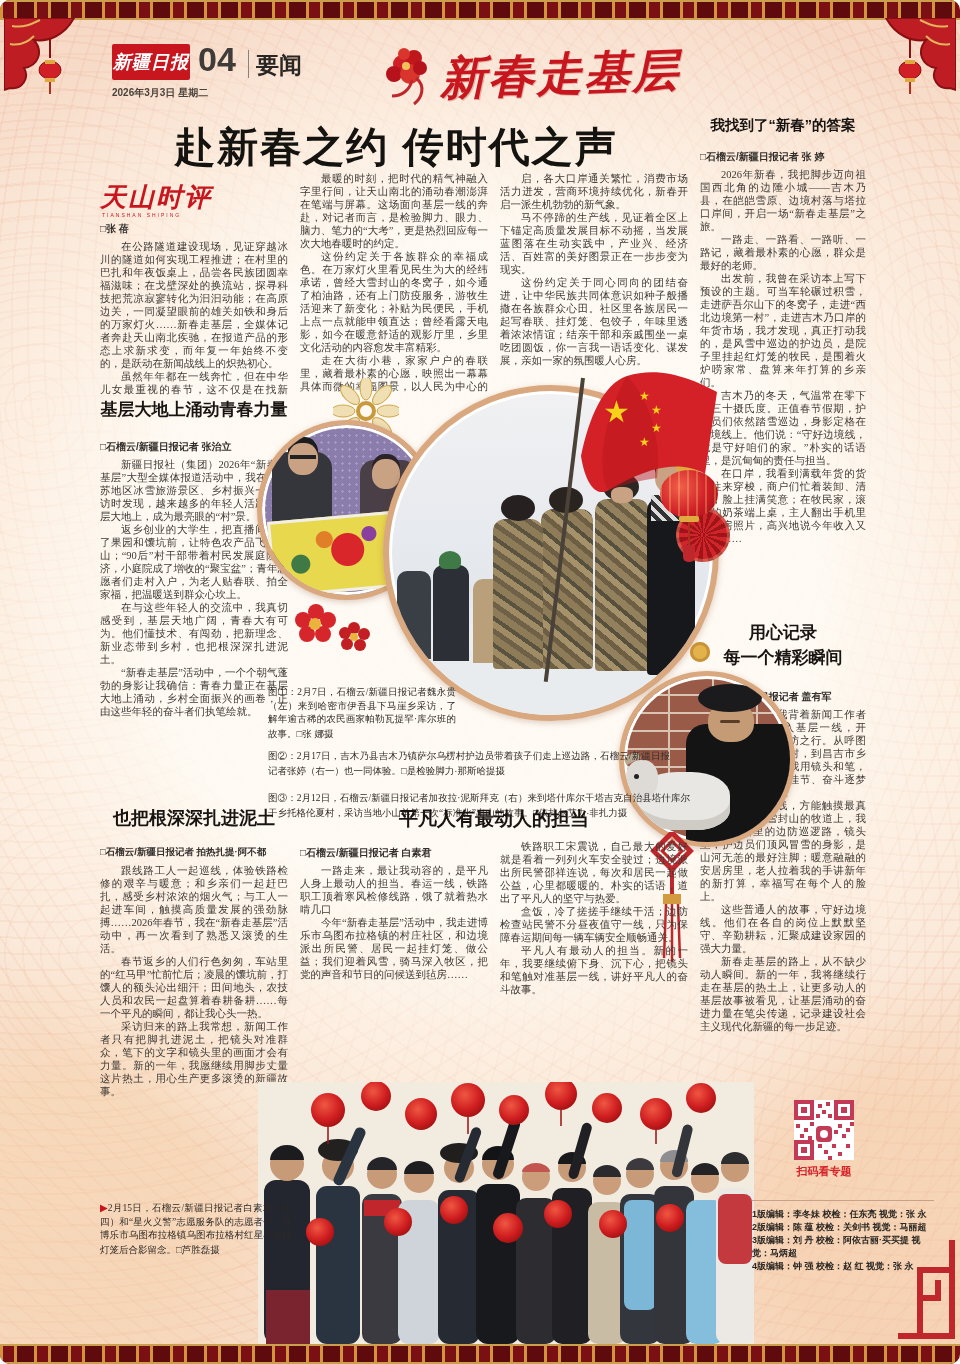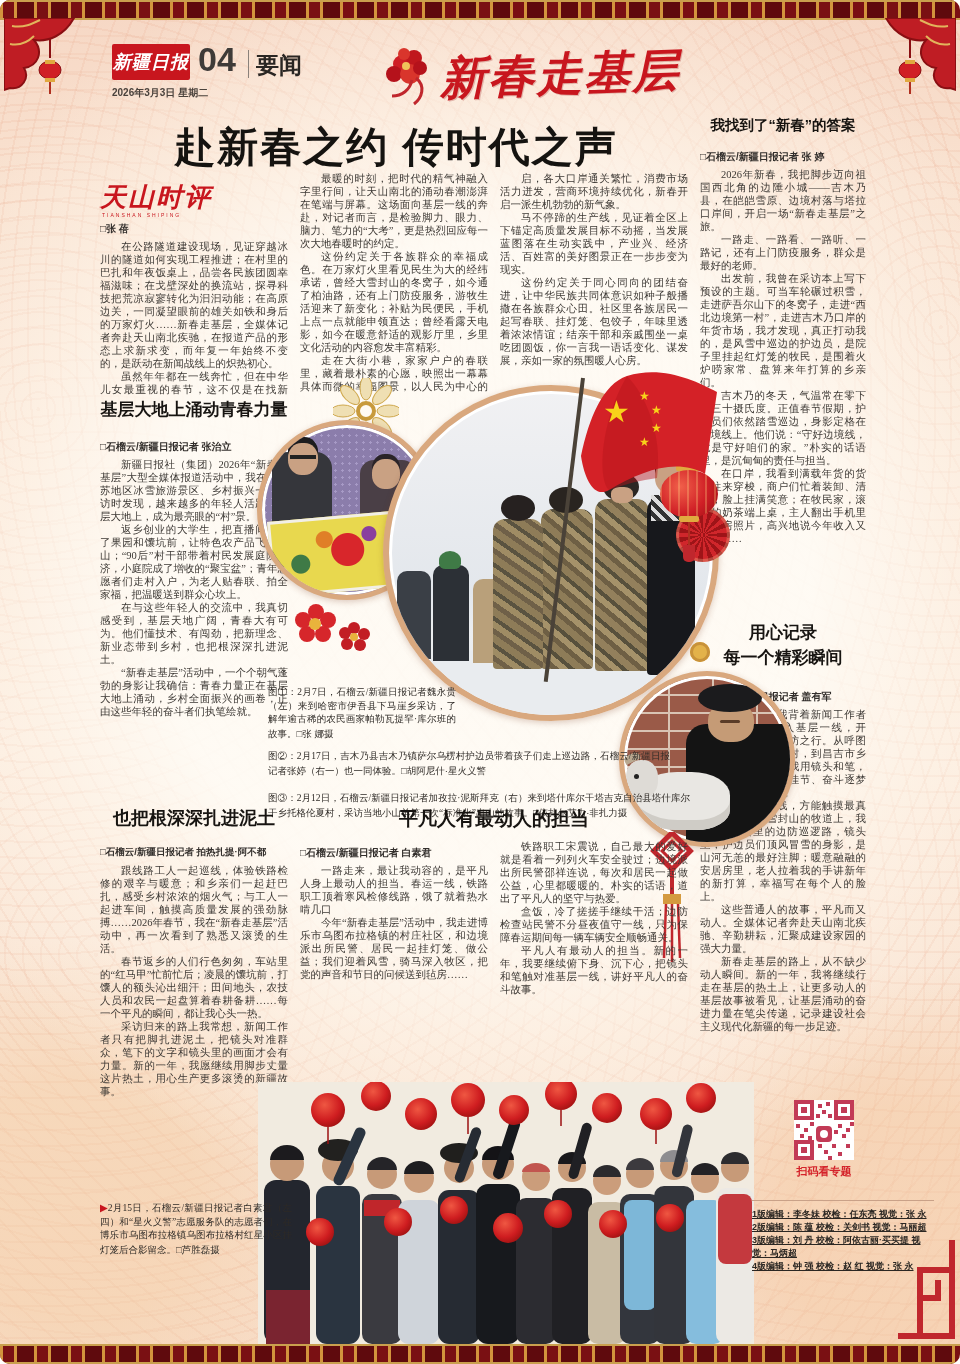--- a/index.html
+++ b/index.html
@@ -64,21 +64,21 @@
   .lant-capb{left:679px;top:516px;width:20px;height:6px;background:#e0a93f;border-radius:2px;}
   .lant-tl{left:688px;top:522px;width:2px;height:24px;background:#b03020;}
   .lant-ts{left:683px;top:545px;width:12px;height:17px;background:#c0272d;border-radius:0 0 5px 5px;}
   .fan{left:676px;top:508px;width:54px;height:54px;border-radius:50%;
     background:repeating-conic-gradient(#d0262b 0 12deg,#9e1418 12deg 24deg);box-shadow:inset 0 0 0 3px rgba(255,230,170,.25);}
   .coin{left:690px;top:642px;width:20px;height:20px;border-radius:50%;background:#e3b24a;box-shadow:inset 0 0 0 3px #c8923a;}
   .qr-label{left:780px;top:1164px;width:88px;text-align:center;color:#d4232a;
     font-family:"Liberation Sans",sans-serif;font-weight:bold;font-size:11px;}
   .credits-rule{left:752px;top:1200px;width:182px;height:1px;background:#c9a188;}
   .credits{left:752px;top:1208px;width:184px;font-family:"Liberation Sans",sans-serif;
-    font-size:9px;font-weight:bold;color:#2b2723;line-height:13px;text-decoration:underline;}
+    font-size:9px;font-weight:bold;color:#2b2723;line-height:13px;}
   .credits p{margin:0;text-indent:0;}
   .photo-bottom{left:258px;top:1082px;width:496px;height:262px;overflow:hidden;}
 </style>
 </head>
 <body>
 
 <div class="page">
 
   <div class="abs bar bar-top"></div>
   <div class="abs bar bar-bottom"></div>
@@ -149,35 +149,35 @@
       <p>新疆日报社（集团）2026年“新春走基层”大型全媒体报道活动中，我在阿克苏地区冰雪旅游景区、乡村振兴一线采访时发现，越来越多的年轻人活跃在基层大地上，成为最亮眼的“村”景。</p>
       <p>返乡创业的大学生，把直播间搬到了果园和馕坑前，让特色农产品飞出天山；“90后”村干部带着村民发展庭院经济，小庭院成了增收的“聚宝盆”；青年志愿者们走村入户，为老人贴春联、拍全家福，把温暖送到群众心坎上。</p>
       <p>在与这些年轻人的交流中，我真切感受到，基层天地广阔，青春大有可为。他们懂技术、有闯劲，把新理念、新业态带到乡村，也把根深深扎进泥土。</p>
       <p>“新春走基层”活动中，一个个朝气蓬勃的身影让我确信：青春力量正在基层大地上涌动，乡村全面振兴的画卷，正由这些年轻的奋斗者们执笔绘就。</p>
     </div>
 
   <div class="abs atitle" style="left:700px;top:116px;width:166px;font-size:14.5px;">我找到了“新春”的答案</div>
   <div class="abs byline" style="left:700px;top:150px;">□石榴云/新疆日报记者 张 婷</div>
   <div class="abs bodytext" style="left:700px;top:168px;width:166px;height:420px;">
       <p>2026年新春，我把脚步迈向祖国西北角的边陲小城——吉木乃县，在皑皑雪原、边境村落与塔拉口岸间，开启一场“新春走基层”之旅。</p>
-      <p>一路走、一路看、一路听、一路记，还有上门防疫服务，群众是最好的老师。</p>
+      <p>一路走、一路看、一路听、一路记，藏着最朴素的心愿，群众是最好的老师。</p>
       <p>出发前，我曾在采访本上写下预设的主题。可当车轮碾过积雪，走进萨吾尔山下的冬窝子，走进“西北边境第一村”，走进吉木乃口岸的年货市场，我才发现，真正打动我的，是风雪中巡边的护边员，是院子里挂起红灯笼的牧民，是围着火炉唠家常、盘算来年打算的乡亲们。</p>
       <p>吉木乃的冬天，气温常在零下二三十摄氏度。正值春节假期，护边员们依然踏雪巡边，身影定格在边境线上。他们说：“守好边境线，就是守好咱们的家。”朴实的话语里，是沉甸甸的责任与担当。</p>
       <p>在口岸，我看到满载年货的货车往来穿梭，商户们忙着装卸、清点，脸上挂满笑意；在牧民家，滚烫的奶茶端上桌，主人翻出手机里的新房照片，高兴地说今年收入又涨了……</p>
     </div>
 
   <div class="abs atitle" style="left:700px;top:620px;width:166px;font-size:17px;line-height:25px;">
     <div>用心记录</div>
     <div>每一个精彩瞬间</div>
   </div>
   <div class="abs byline" style="left:700px;top:690px;">□石榴云/新疆日报记者 盖有军</div>
   <div class="abs bodytext" style="left:700px;top:708px;width:166px;height:390px;">
       <p>新春启序，我背着新闻工作者的行囊出发，深入基层一线，开启“新春走基层”采访之行。从呼图壁天山深处的牧业村，到昌吉市乡村振兴示范基地，我用镜头和笔，记录各族群众欢度佳节、奋斗逐梦的一个个精彩瞬间。</p>
       <p>唯有深入一线，方能触摸最真实的基层。大雪封山的牧道上，我走过34.5公里的边防巡逻路，镜头里，护边员们顶风冒雪的身影，是山河无恙的最好注脚；暖意融融的安居房里，老人拉着我的手讲新年的新打算，幸福写在每个人的脸上。</p>
-      <p>这些普通人的故事，平凡而又动人。全媒体记者奔赴天山南北疾驰、辛勤耕耘，汇聚成建设家园的强大力量。</p>
+      <p>这些普通人的故事，守好边境线。他们在各自的岗位上默默坚守、辛勤耕耘，汇聚成建设家园的强大力量。</p>
       <p>新春走基层的路上，从不缺少动人瞬间。新的一年，我将继续行走在基层的热土上，让更多动人的基层故事被看见，让基层涌动的奋进力量在笔尖传递，记录建设社会主义现代化新疆的每一步足迹。</p>
     </div>
 
   <svg class="abs" style="left:333px;top:378px;" width="66" height="66" viewBox="0 0 66 66">
     <g fill="#efdfb3" stroke="#cfa84e" stroke-width="1">
       <ellipse cx="33" cy="10" rx="6" ry="12"></ellipse>
         <ellipse cx="33" cy="56" rx="6" ry="12"></ellipse>
       <ellipse cx="10" cy="33" rx="12" ry="6"></ellipse>
         <ellipse cx="56" cy="33" rx="12" ry="6"></ellipse>
       <ellipse cx="17" cy="17" rx="6" ry="12" transform="rotate(-45 17 17)"></ellipse>
@@ -295,21 +295,21 @@
         <line x1="20" y1="72" x2="18" y2="126"></line>
         <line x1="26" y1="72" x2="26" y2="130"></line>
         <line x1="32" y1="72" x2="34" y2="126"></line>
       </g>
   </svg>
 
   <div class="abs cap" style="left:268px;top:686px;width:188px;height:62px;">
     <span>图①：2月7日，石榴云/新疆日报记者魏永贵（左）来到哈密市伊吾县下马崖乡采访，了解年逾古稀的农民画家帕勒瓦提罕·库尔班的故事。</span><span class="credit">□张 娜摄</span>
   </div>
   <div class="abs cap" style="left:268px;top:750px;width:402px;height:40px;">
-    <span>图②：2月17日，吉木乃县吉木乃镇萨尔乌楞村护边员带着孩子们走上巡边路，石榴云/新疆日报记者张婷（右一）也一同体验。</span><span class="credit">□胡阿尼什·星火义警</span>
+    <span>图②：2月17日，吉木乃县吉木乃镇萨尔乌楞村护边员带着孩子们走上巡边路，石榴云/新疆日报记者张婷（右一）也一同体验。</span><span class="credit">□是检验脚力·那斯哈提摄</span>
   </div>
   <div class="abs cap" style="left:268px;top:792px;width:422px;height:40px;">
     <span>图③：2月12日，石榴云/新疆日报记者加孜拉·泥斯拜克（右）来到塔什库尔干塔吉克自治县塔什库尔干乡托格伦夏村，采访当地小山羊第一次“标准化”出山的故事。</span><span class="credit">□依扎尔艾力·非扎力摄</span>
   </div>
 
   <div class="abs atitle" style="left:100px;top:806px;width:188px;font-size:18px;">也把根深深扎进泥土</div>
   <div class="abs byline" style="left:100px;top:846px;font-size:9.5px;">□石榴云/新疆日报记者 拍热扎提·阿不都</div>
   <div class="abs bodytext" style="left:100px;top:864px;width:188px;height:330px;">
       <p>跟线路工人一起巡线，体验铁路检修的艰辛与暖意；和乡亲们一起赶巴扎，感受乡村浓浓的烟火气；与工人一起进车间，触摸高质量发展的强劲脉搏……2026年春节，我在“新春走基层”活动中，再一次看到了熟悉又滚烫的生活。</p>
       <p>春节返乡的人们行色匆匆，车站里的“红马甲”忙前忙后；凌晨的馕坑前，打馕人的额头沁出细汗；田间地头，农技人员和农民一起盘算着春耕备耕……每一个平凡的瞬间，都让我心头一热。</p>

